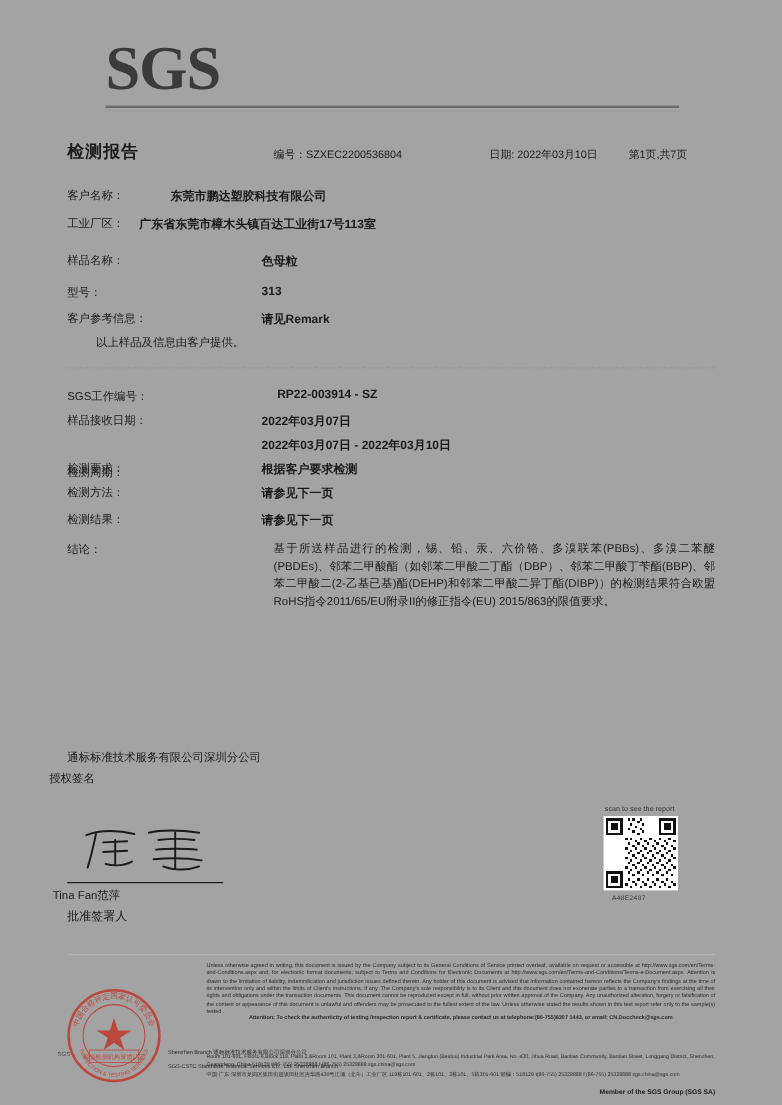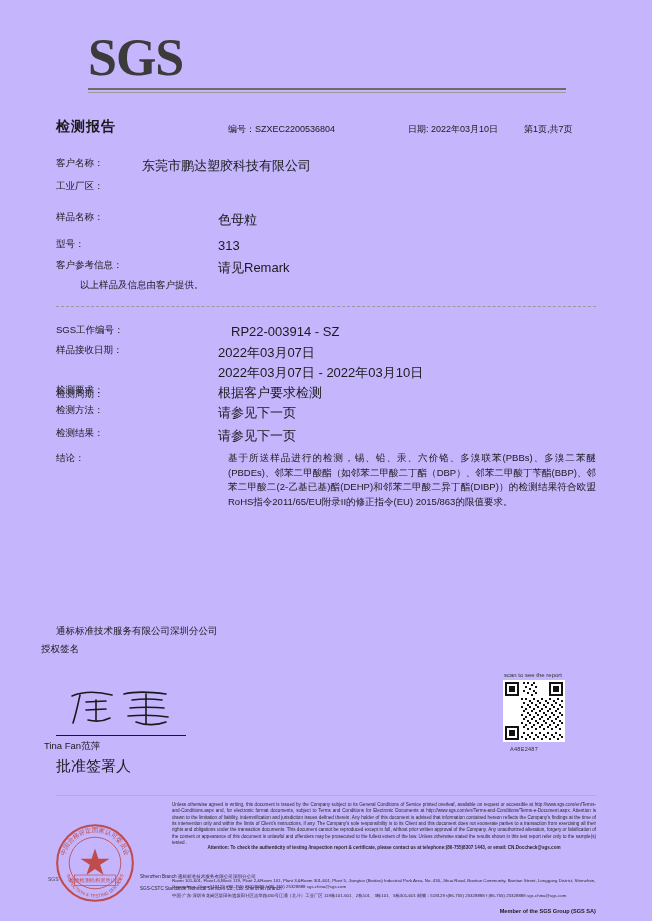--- a/index.html
+++ b/index.html
@@ -7,21 +7,21 @@
     padding: 0;
     background: #cfcfcf;
   }
   body {
     font-family: "Liberation Sans", sans-serif;
   }
   .page {
     position: relative;
     width: 652px;
     height: 921px;
-    background: #c4b5fd;
+    background: #a3a3a3;
     overflow: hidden;
   }
   
   .logo {
     position: absolute;
     left: 88px;
     top: 32px;
     font-family: "Liberation Serif", serif;
     font-weight: bold;
     font-size: 52px;
@@ -78,23 +78,24 @@
   }
   .field-label {
     position: absolute;
     left: 56px;
     font-size: 9.5px;
     color: #1a1a1a;
     white-space: nowrap;
   }
   .field-value {
     position: absolute;
-    font-size: 13px;
+    font-size: 10px;
     color: #1a1a1a;
     white-space: nowrap;
+    font-weight: bold;
   }
   .dashrule {
     position: absolute;
     left: 56px;
     width: 540px;
     border-top: 1px dashed #9a9a9a;
     height: 0;
   }
   .concl-text {
     position: absolute;
@@ -140,21 +141,21 @@
     position: absolute;
     left: 44px;
     top: 740px;
     font-size: 9.5px;
     color: #1a1a1a;
   }
   .sig-role {
     position: absolute;
     left: 56px;
     top: 757px;
-    font-size: 15px;
+    font-size: 10px;
     color: #1a1a1a;
   }
   
   .qr-caption {
     position: absolute;
     left: 504px;
     top: 672px;
     font-size: 6px;
     color: #333;
   }
@@ -281,20 +282,21 @@
 
   <div class="doc-title">检测报告</div>
   <div class="rpt-no">编号：SZXEC2200536804</div>
   <div class="rpt-date">日期: 2022年03月10日</div>
   <div class="rpt-page">第1页,共7页</div>
 
   <div class="field-label" style="top:157px;">客户名称：</div>
   <div class="field-value" style="left:142px; top:157px;">东莞市鹏达塑胶科技有限公司</div>
 
   <div class="field-label" style="top:180px;">工业厂区：</div>
+  <div class="field-value" style="left:116px; top:180px;">广东省东莞市樟木头镇百达工业街17号113室</div>
 
   <div class="field-label" style="top:211px;">样品名称：</div>
   <div class="field-value" style="left:218px; top:211px;">色母粒</div>
 
   <div class="field-label" style="top:238px;">型号：</div>
   <div class="field-value" style="left:218px; top:238px;">313</div>
 
   <div class="field-label" style="top:259px;">客户参考信息：</div>
   <div class="field-value" style="left:218px; top:259px;">请见Remark</div>
 

